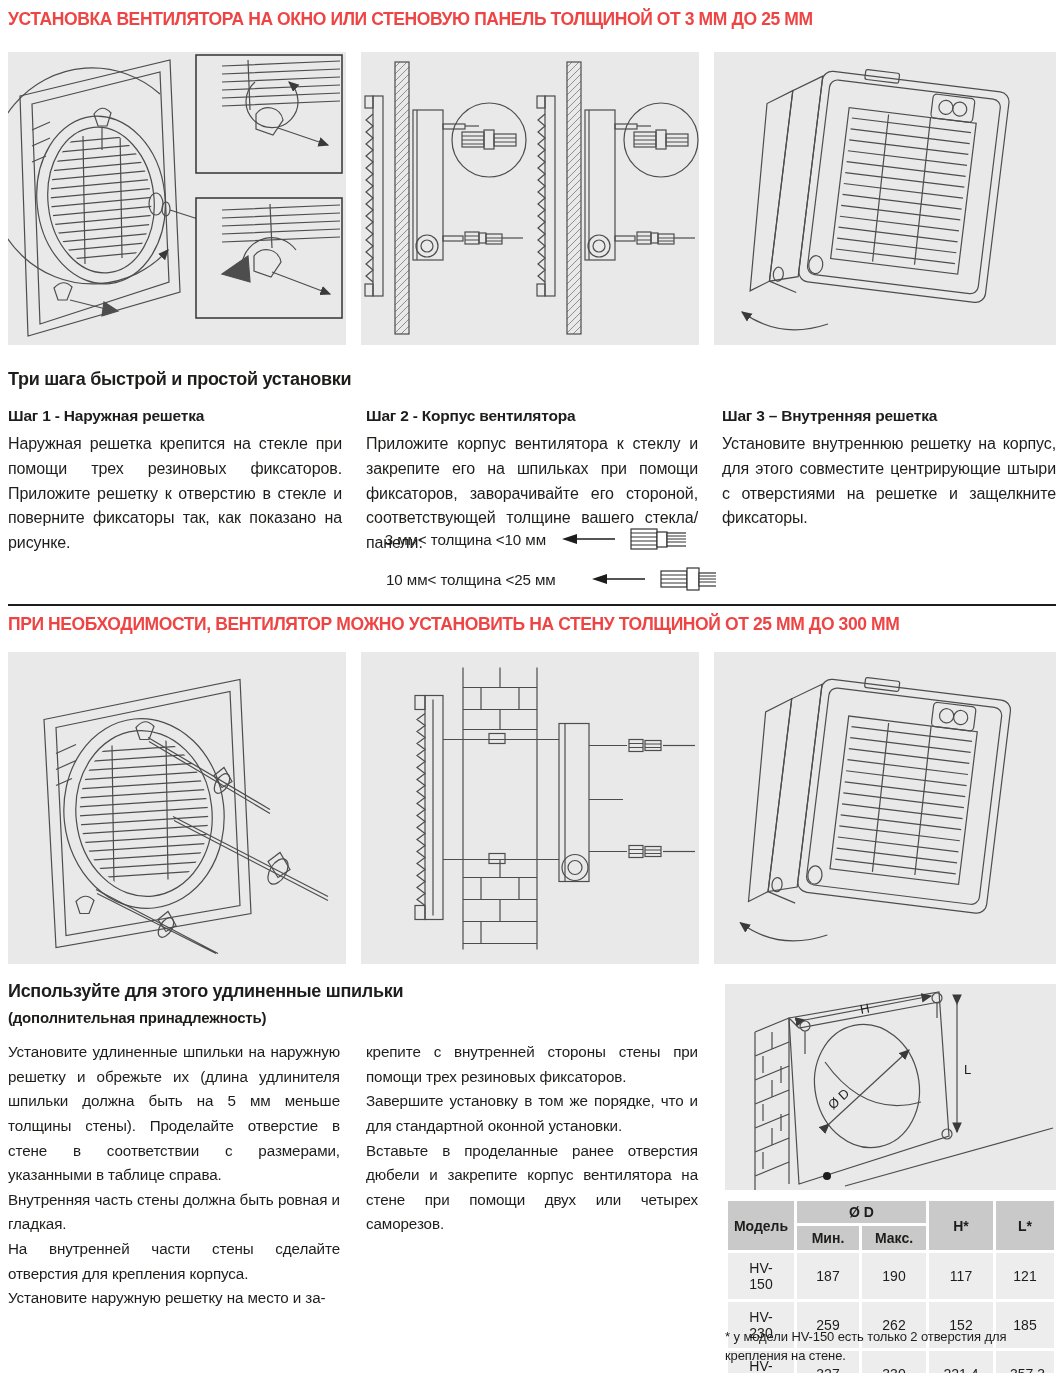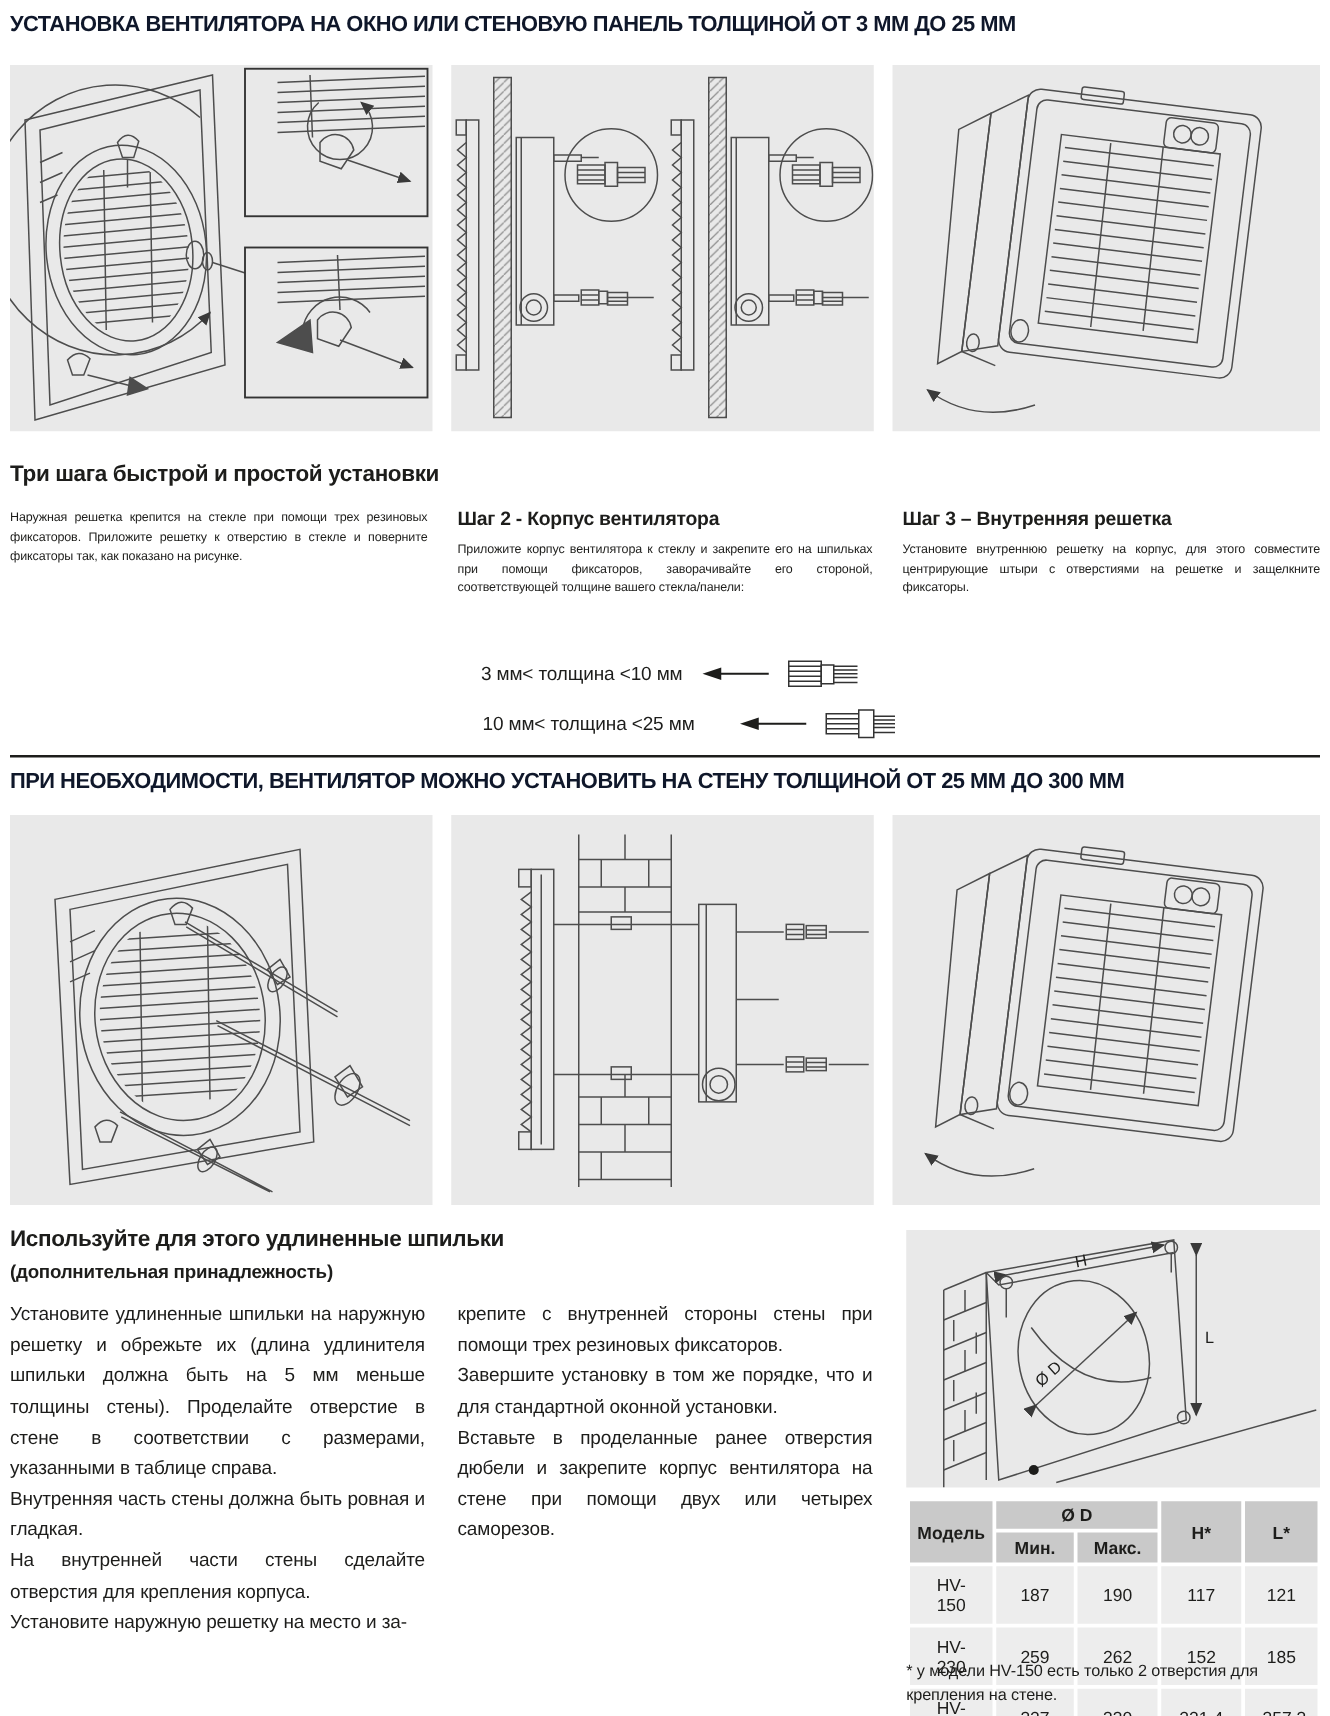--- a/index.html
+++ b/index.html
@@ -3,28 +3,28 @@
 <meta charset="utf-8">
 <style>
   html,body{margin:0;padding:0;background:#fff;}
   .page{
     position:relative;width:1064px;height:1373px;background:#fff;
     font-family:"Liberation Sans",sans-serif;color:#1d1d1b;overflow:hidden;
   }
   .abs{position:absolute;}
   .sec-title{
     font-size:17.5px;font-weight:700;letter-spacing:-0.4px;
-    text-transform:uppercase;color:#0f172a;white-space:nowrap;
+    text-transform:uppercase;color:#ef4444;white-space:nowrap;
   }
   .sub-title{font-size:18px;font-weight:700;letter-spacing:-0.3px;}
   .sub-note{font-size:15px;font-weight:700;letter-spacing:-0.2px;}
   .panel{background:#e9e9e9;}
   .panel svg{display:block;width:100%;height:100%;}
   .step h3{margin:0 0 7px 0;font-size:15.5px;font-weight:700;letter-spacing:-0.2px;}
-  .step p{margin:0;font-size:10px;line-height:1.55;text-align:justify;letter-spacing:-0.1px;}
+  .step p{margin:0;font-size:16px;line-height:1.55;text-align:justify;letter-spacing:-0.1px;}
   .bodycol p{margin:0;font-size:15.2px;line-height:1.62;text-align:justify;letter-spacing:-0.1px;}
   .thick-row{display:flex;align-items:center;gap:14px;}
   .thick-row .lbl{font-size:15.2px;letter-spacing:-0.1px;min-width:190px;}
   .divider{background:#1d1d1b;height:2px;}
   table.spec{border-collapse:separate;border-spacing:3px;width:331px;font-size:14px;table-layout:fixed;}
   table.spec th{background:#c9c9c9;font-weight:700;text-align:center;padding:4px 2px;}
   table.spec td{background:#ededed;text-align:center;padding:7px 14px;}
   table.spec th.hdr-top{padding:3px 2px;}
   .footnote{font-size:13px;line-height:1.45;letter-spacing:-0.1px;}
   .ill-stroke{stroke:#4d4d4d;fill:none;stroke-width:1.2;}
@@ -148,20 +148,21 @@
           <ellipse cx="108" cy="222" rx="7" ry="9"></ellipse>
         </g>
         <path d="M112,272 Q64,288 26,260" marker-end="url(#ah)"></path>
       </g>
     </svg>
   </div>
 
   <div class="abs sub-title" style="left:8px;top:369px;">Три шага быстрой и простой установки</div>
 
   <div class="abs step" style="left:8px;top:407px;width:334px;">
+    <h3>Шаг 1 - Наружная решетка</h3>
     <p>Наружная решетка крепится на стекле при помощи трех резиновых фиксаторов. Приложите решетку к отверстию в стекле и поверните фиксаторы так, как показано на рисунке.</p>
   </div>
   <div class="abs step" style="left:366px;top:407px;width:332px;">
     <h3>Шаг 2 - Корпус вентилятора</h3>
     <p>Приложите корпус вентилятора к стеклу и закрепите его на шпильках при помощи фиксаторов, заворачивайте его стороной, соответствующей толщине вашего стекла/панели:</p>
   </div>
   <div class="abs step" style="left:722px;top:407px;width:334px;">
     <h3>Шаг 3 – Внутренняя решетка</h3>
     <p>Установите внутреннюю решетку на корпус, для этого совместите центрирующие штыри с отверстиями на решетке и защелкните фиксаторы.</p>
   </div>

